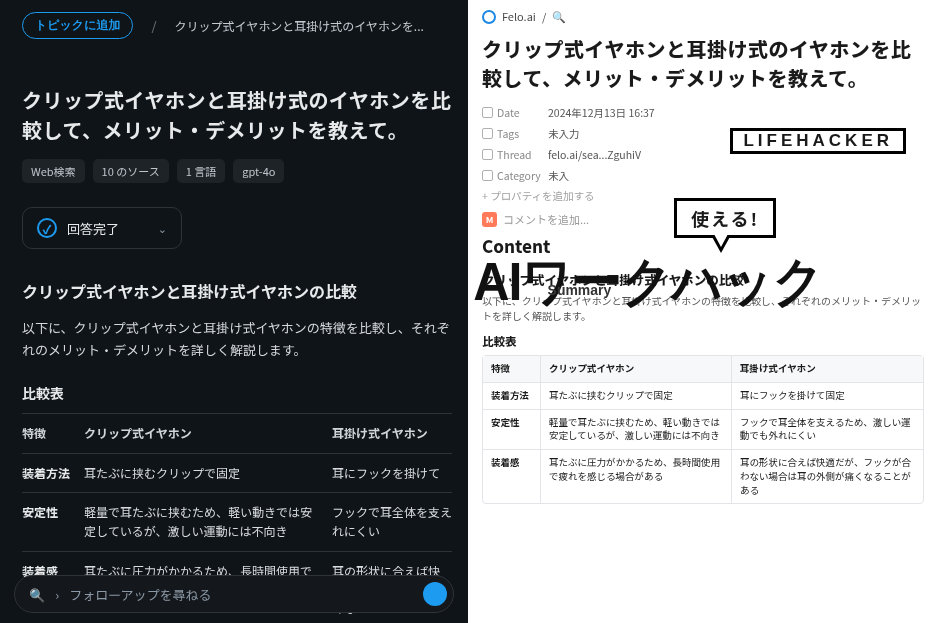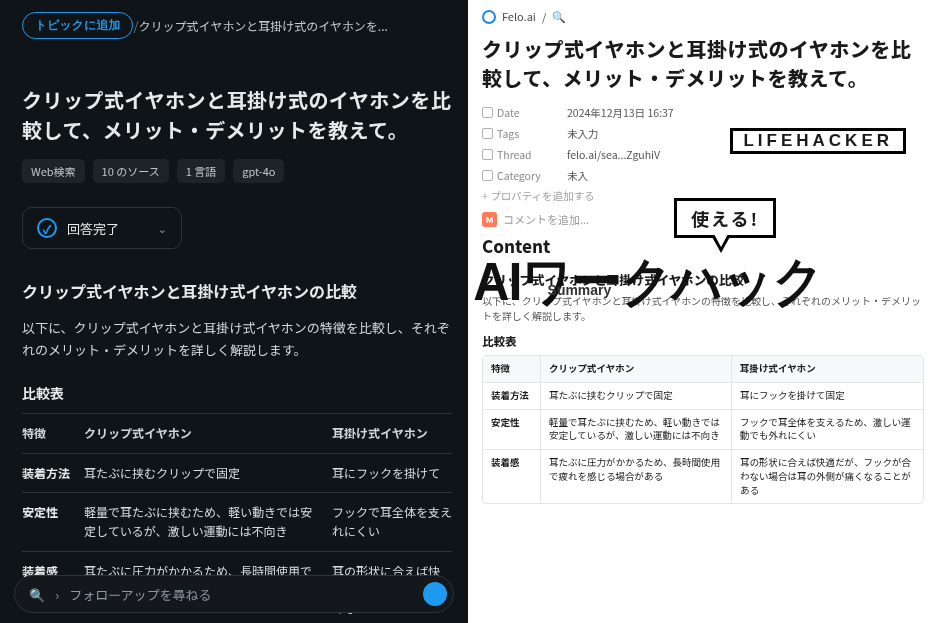--- a/index.html
+++ b/index.html
@@ -1,20 +1,20 @@
 <!DOCTYPE html>
 <html><head>
 <meta charset="utf-8">
 <style>
   * { box-sizing: border-box; margin: 0; padding: 0; }
   html, body { width: 934px; height: 623px; font-family: -apple-system, "Hiragino Sans", "Noto Sans JP", sans-serif; overflow: hidden; }
   .root { display: flex; width: 100%; height: 100%; }
   
   .left { width: 468px; height: 100%; background:#0f1419; color:#e7e9ea; position:relative; overflow:hidden; padding:12px 16px 52px 22px; font-size:13px; }
-  .top-bar { display:flex; align-items:center; gap:0; }
+  .top-bar { display:flex; align-items:center; gap:18px; }
   .topic-btn { border:1px solid #1d9bf0; color:#1d9bf0; border-radius:16px; padding:4px 12px; font-size:12px; background:transparent; cursor:pointer; font-weight:600; }
   .crumb-sep { color:#71767b; }
   .crumb { color:#c5cbd1; font-size:12px; white-space:nowrap; overflow:hidden; text-overflow:ellipsis; }
   .left h1 { font-size:20px; font-weight:700; margin-top:46px; line-height:1.5; letter-spacing:0.5px; }
   .chips { display:flex; gap:8px; margin-top:14px; }
   .chip { background:#1e2328; color:#bfc5cb; font-size:11px; padding:4px 9px; border-radius:5px; }
   .done-box { margin-top:24px; border:1px solid #2f3336; border-radius:10px; padding:10px 14px; display:flex; align-items:center; gap:10px; width:160px; }
   .done-icon { width:20px; height:20px; border:2px solid #1d9bf0; border-radius:50%; display:flex; align-items:center; justify-content:center; color:#1d9bf0; font-size:12px; font-weight:900; }
   .done-box .chev { color:#8b98a5; font-size:11px; margin-left:auto; }
   .left h2 { font-size:16px; font-weight:700; margin-top:30px; }
@@ -28,21 +28,21 @@
   .lc3 { width:120px; flex:0 0 120px; color:#d9dde1; }
   .lrow.head .lc2, .lrow.head .lc3 { color:#d0d5da; }
   .followup { position:absolute; left:14px; right:14px; bottom:10px; height:38px; background:#14181d; border:1px solid #2f3336; border-radius:20px; display:flex; align-items:center; padding:0 14px; gap:10px; color:#8b98a5; font-size:13px; }
   .fu-blue { position:absolute; right:6px; top:50%; transform:translateY(-50%); width:24px; height:24px; background:#1d9bf0; border-radius:50%; }
   
   .right { width:466px; height:100%; background:#fff; color:#1a1a1a; position:relative; padding:8px 10px 10px 14px; font-size:12px; overflow:hidden; }
   .rtop { display:flex; align-items:flex-end; gap:6px; font-size:11px; color:#4a4a4a; }
   .felo-logo { width:14px; height:14px; border-radius:50%; border:2px solid #1e88e5; display:inline-block; }
   .right h1 { font-size:20px; font-weight:800; margin-top:10px; line-height:1.45; letter-spacing:0.5px; }
   .meta { margin-top:10px; font-size:10.5px; color:#7a7a7a; }
-  .mrow { display:flex; align-items:center; gap:19px; padding:3px 0; }
+  .mrow { display:flex; align-items:center; gap:0; padding:3px 0; }
   .mlabel { width:66px; color:#8a8a8a; display:flex; align-items:center; gap:4px; }
   .mico { width:11px; height:11px; border:1px solid #b0b0b0; border-radius:2px; display:inline-block; }
   .mval { color:#555; }
   .addp { color:#a0a0a0; font-size:10.5px; margin-top:2px; }
   .comment-row { display:flex; align-items:center; gap:6px; margin-top:8px; font-size:11px; color:#999; }
   .avM { width:15px; height:15px; background:#ff7a59; color:#fff; border-radius:3px; display:flex; align-items:center; justify-content:center; font-size:9px; font-weight:700; }
   .content-hdr { font-size:17px; font-weight:800; margin-top:6px; }
   .right h2 { font-size:12.5px; font-weight:800; margin-top:12px; }
   .rintro { font-size:10px; color:#555; line-height:1.5; margin-top:4px; }
   .right h3 { font-size:11.5px; font-weight:800; margin-top:10px; }

